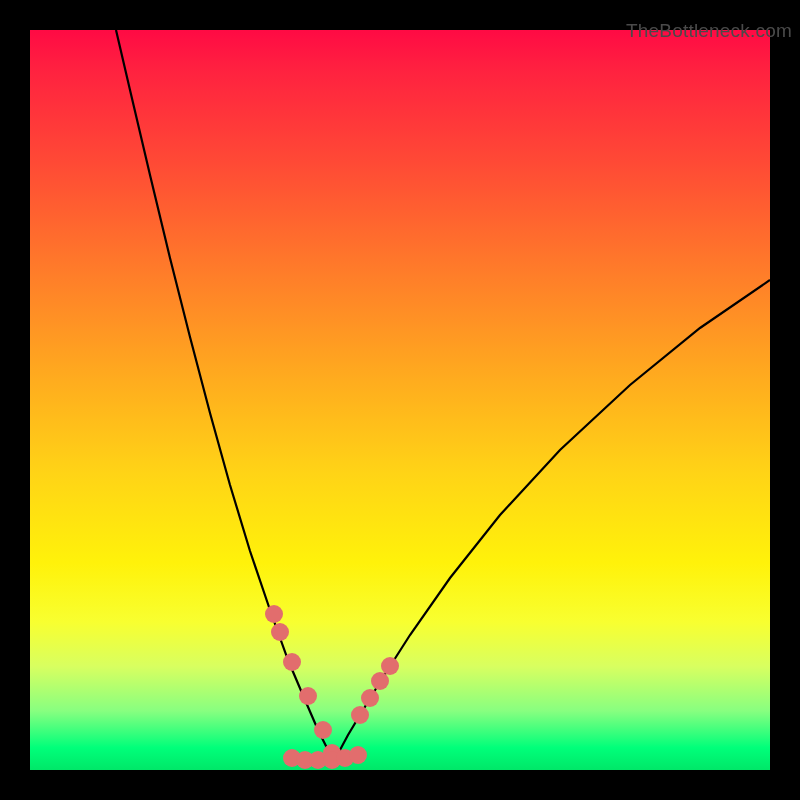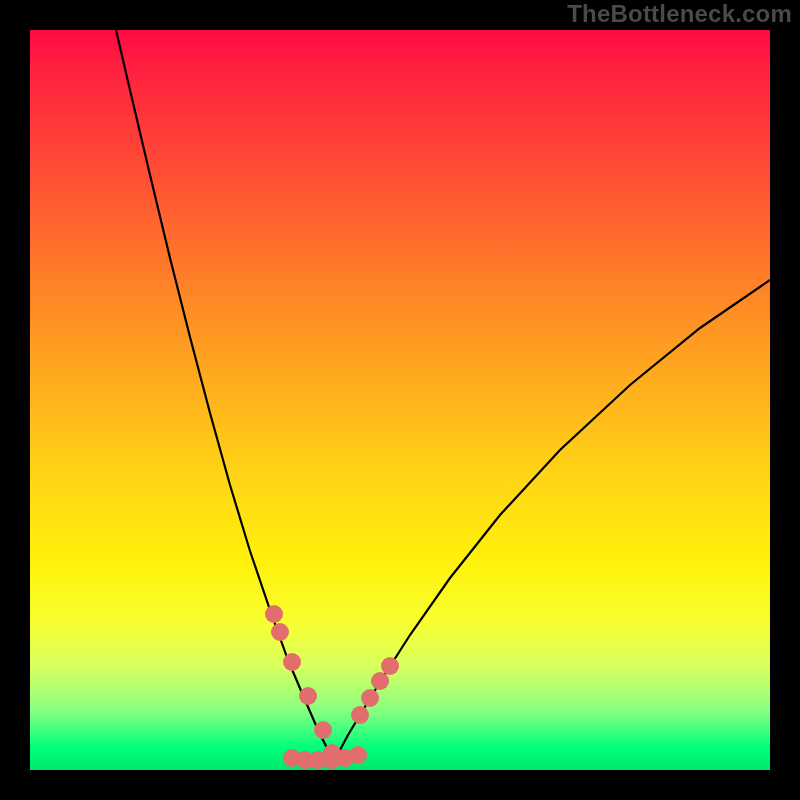--- a/index.html
+++ b/index.html
@@ -26,25 +26,25 @@
       #ffd416 60%,
       #fff20a 72%,
       #f8ff30 80%,
       #d8ff60 86%,
       #88ff80 92%,
       #00ff7a 97%,
       #00e768 100%);
   }
   .watermark {
     position: absolute;
-    top: 0;
+    top: 20px;
     right: 8px;
     color: #4a4a4a;
-    font-size: 24px;
-    font-weight: 700;
+    font-size: 19px;
+    font-weight: 400;
     letter-spacing: 0.2px;
     z-index: 5;
   }
   svg.curves {
     position: absolute;
     left: 0;
     top: 0;
     width: 740px;
     height: 740px;
     z-index: 2;

